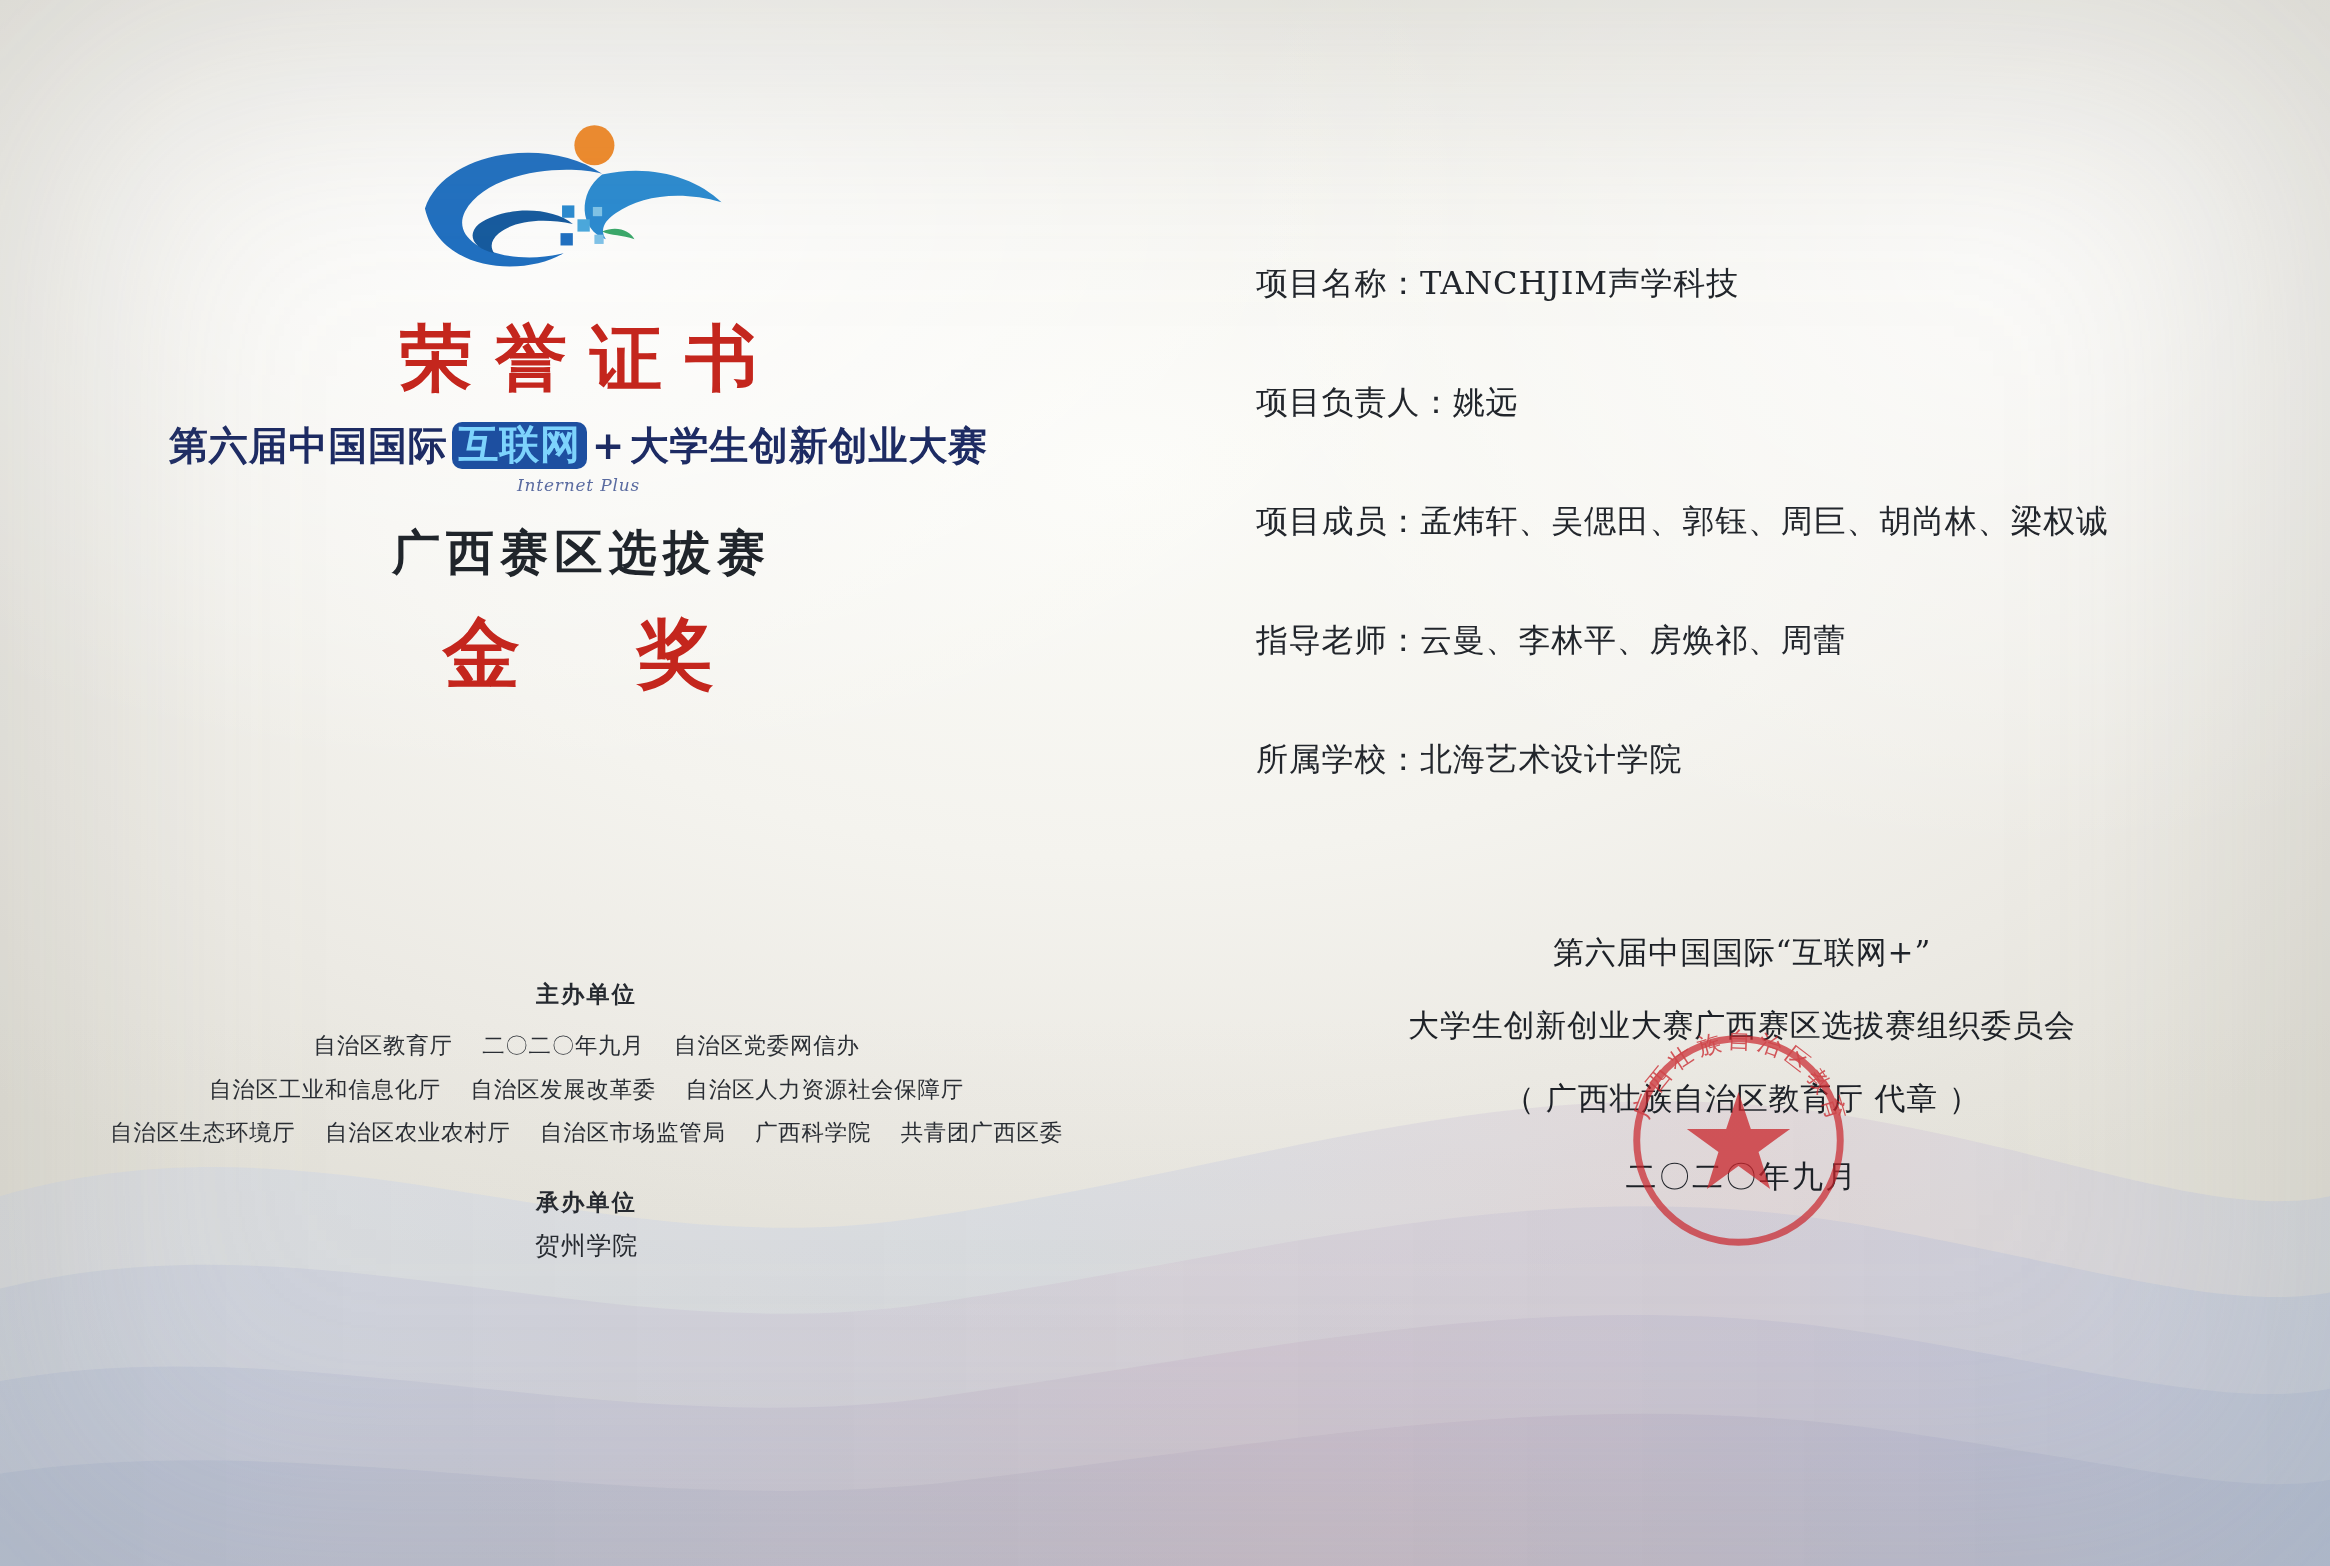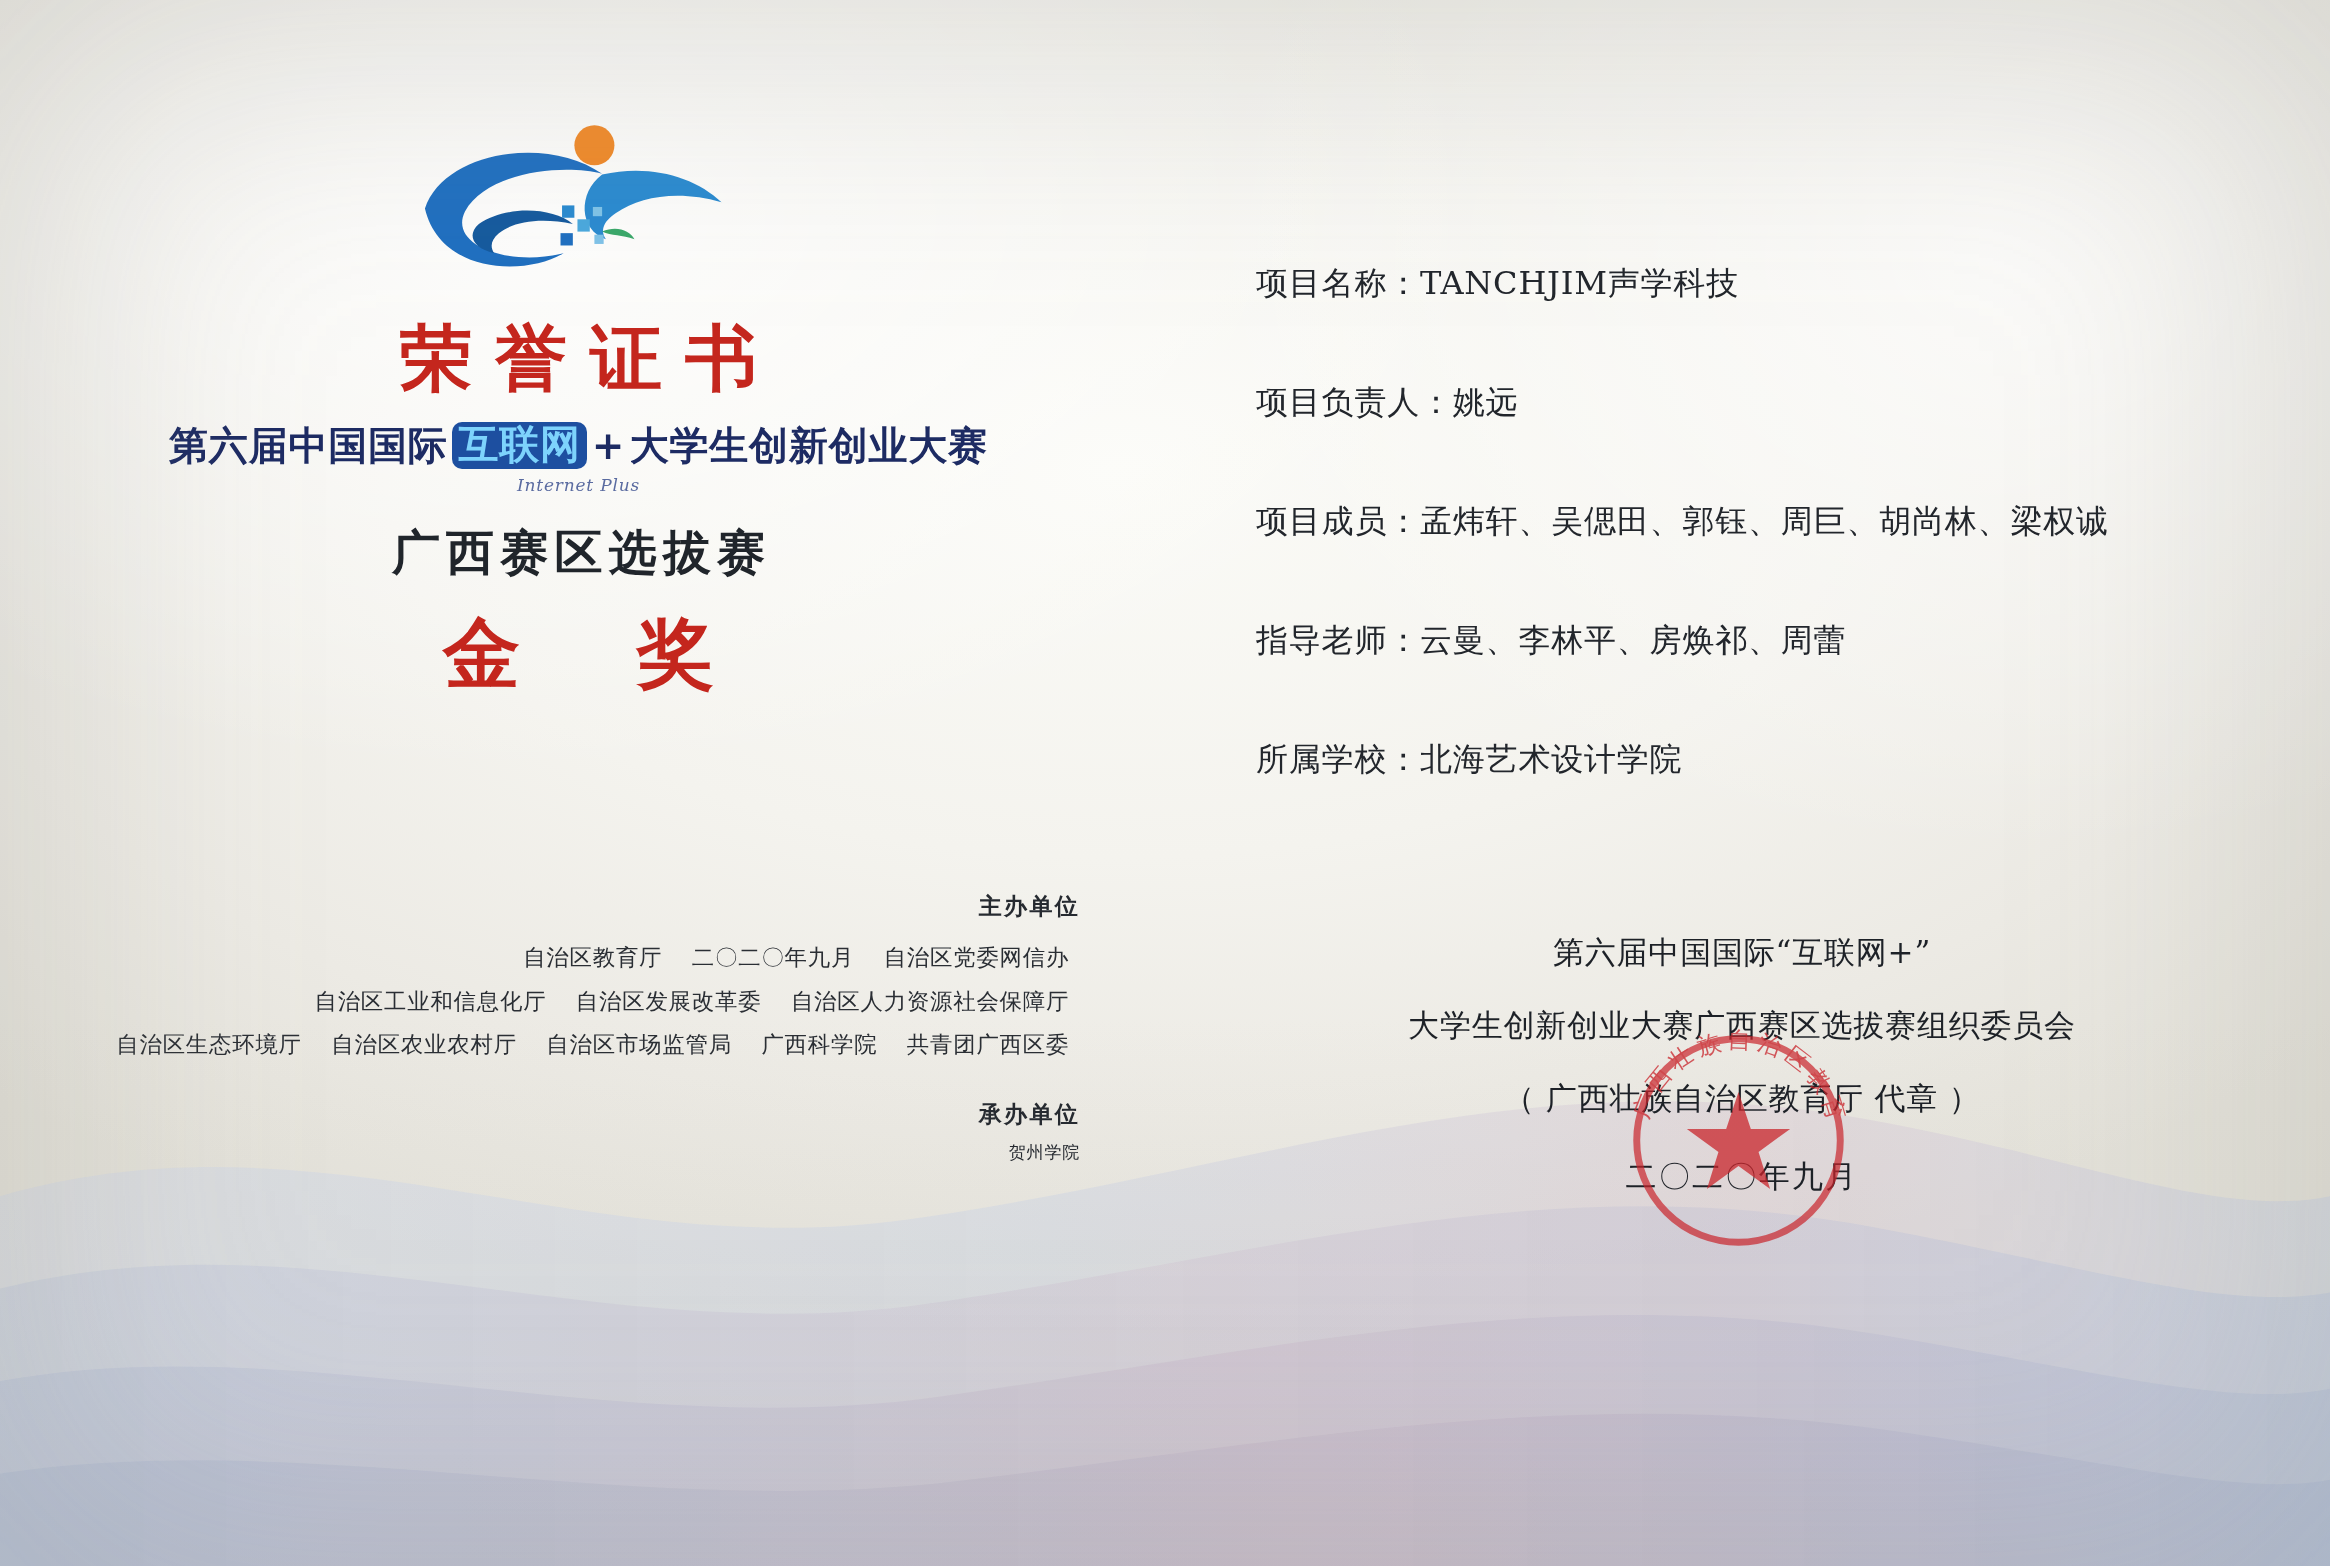--- a/index.html
+++ b/index.html
@@ -147,23 +147,23 @@
     font-size: 77px;
     letter-spacing: 45px;
     text-indent: 45px;
     color: #c4261d;
   }
 
   
   .org-block {
     position: absolute;
     left: 93px;
-    top: 891px;
+    top: 979px;
     width: 987px;
-    text-align: right;
+    text-align: center;
     color: #262a30;
   }
   .org-heading {
     font-family: "DejaVu Serif", serif;
     font-weight: bold;
     font-size: 23px;
     letter-spacing: 2.3px;
     margin-bottom: 14px;
   }
   .org-row {
@@ -178,21 +178,21 @@
   .org-heading-2 {
     font-family: "DejaVu Serif", serif;
     font-weight: bold;
     font-size: 23px;
     letter-spacing: 2.3px;
     margin-top: 32px;
     margin-bottom: 10.8px;
   }
   .org-single {
     font-family: Liberation Sans, sans-serif;
-    font-size: 17px;
+    font-size: 25px;
     letter-spacing: 0.8px;
   }
 
   
   .fields {
     position: absolute;
     left: 1256px;
     top: 262px;
     width: 987px;
   }

